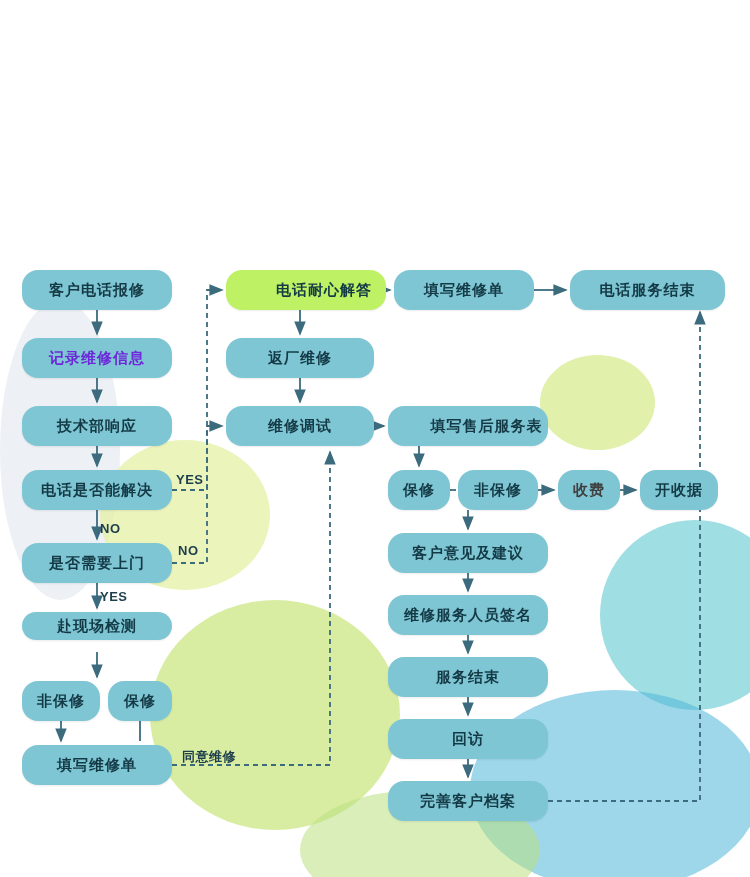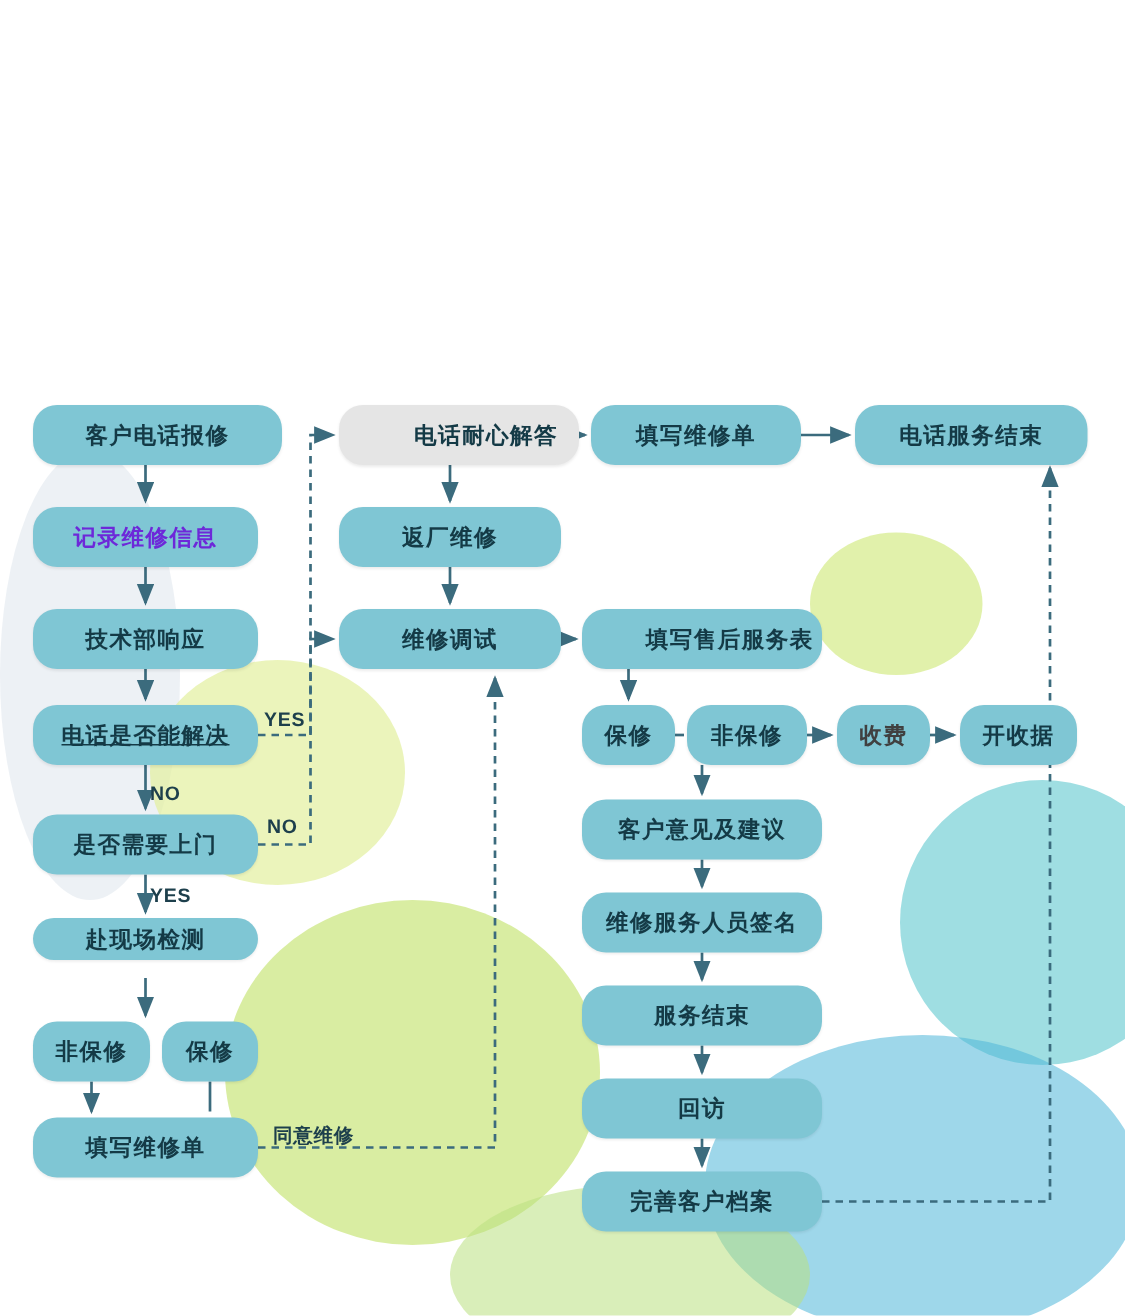--- a/index.html
+++ b/index.html
@@ -175,30 +175,30 @@
       <line x1="468" y1="573" x2="468" y2="591" marker-end="url(#ah)"></line>
       <line x1="468" y1="635" x2="468" y2="653" marker-end="url(#ah)"></line>
       <line x1="468" y1="697" x2="468" y2="715" marker-end="url(#ah)"></line>
       <line x1="468" y1="759" x2="468" y2="777" marker-end="url(#ah)"></line>
 
       <path d="M548 801 L700 801 L700 312" stroke-dasharray="5,4" marker-end="url(#ah)"></path>
     </g>
   </svg>
 
   <div id="node-layer">
-      <div class="node" style="left: 22px; top: 270px; width: 166px; height: 40px; background: rgb(127, 198, 212); color: rgb(20, 58, 70);">客户电话报修</div>
+      <div class="node" style="left: 22px; top: 270px; width: 150px; height: 40px; background: rgb(127, 198, 212); color: rgb(20, 58, 70);">客户电话报修</div>
       <div class="node" style="left: 22px; top: 338px; width: 150px; height: 40px; background: rgb(127, 198, 212); color: #6d28d9;">记录维修信息</div>
       <div class="node" style="left: 22px; top: 406px; width: 150px; height: 40px; background: rgb(127, 198, 212); color: rgb(20, 58, 70);">技术部响应</div>
-      <div class="node" style="left: 22px; top: 470px; width: 150px; height: 40px; background: rgb(127, 198, 212); color: rgb(20, 58, 70); text-decoration: underline;">电话是否能解决</div>
+      <div class="node" style="left: 22px; top: 470px; width: 150px; height: 40px; background: rgb(127, 198, 212); color: rgb(20, 58, 70);">电话是否能解决</div>
       <div class="node" style="left: 22px; top: 543px; width: 150px; height: 40px; background: rgb(127, 198, 212); color: rgb(20, 58, 70);">是否需要上门</div>
       <div class="node" style="left: 22px; top: 612px; width: 150px; height: 28px; background: rgb(127, 198, 212); color: rgb(20, 58, 70);">赴现场检测</div>
       <div class="node" style="left: 22px; top: 681px; width: 78px; height: 40px; background: rgb(127, 198, 212); color: rgb(20, 58, 70);">非保修</div>
       <div class="node" style="left: 108px; top: 681px; width: 64px; height: 40px; background: rgb(127, 198, 212); color: rgb(20, 58, 70);">保修</div>
       <div class="node" style="left: 22px; top: 745px; width: 150px; height: 40px; background: rgb(127, 198, 212); color: rgb(20, 58, 70);">填写维修单</div>
-      <div class="node" style="left: 226px; top: 270px; width: 160px; height: 40px; background: #e5e5e5; color: rgb(20, 58, 70); padding-left: 36px;">电话耐心解答</div>
+      <div class="node" style="left: 226px; top: 270px; width: 160px; height: 40px; background: #bef264; color: rgb(20, 58, 70); padding-left: 36px;">电话耐心解答</div>
       <div class="node" style="left: 226px; top: 338px; width: 148px; height: 40px; background: rgb(127, 198, 212); color: rgb(20, 58, 70);">返厂维修</div>
       <div class="node" style="left: 226px; top: 406px; width: 148px; height: 40px; background: rgb(127, 198, 212); color: rgb(20, 58, 70);">维修调试</div>
       <div class="node" style="left: 394px; top: 270px; width: 140px; height: 40px; background: rgb(127, 198, 212); color: rgb(20, 58, 70);">填写维修单</div>
       <div class="node" style="left: 570px; top: 270px; width: 155px; height: 40px; background: rgb(127, 198, 212); color: rgb(20, 58, 70);">电话服务结束</div>
       <div class="node" style="left: 388px; top: 406px; width: 160px; height: 40px; background: rgb(127, 198, 212); color: rgb(20, 58, 70); padding-left: 37px;">填写售后服务表</div>
       <div class="node" style="left: 388px; top: 470px; width: 62px; height: 40px; background: rgb(127, 198, 212); color: rgb(20, 58, 70);">保修</div>
       <div class="node" style="left: 458px; top: 470px; width: 80px; height: 40px; background: rgb(127, 198, 212); color: rgb(20, 58, 70);">非保修</div>
       <div class="node" style="left: 558px; top: 470px; width: 62px; height: 40px; background: rgb(127, 198, 212); color: #404040;">收费</div>
       <div class="node" style="left: 640px; top: 470px; width: 78px; height: 40px; background: rgb(127, 198, 212); color: rgb(20, 58, 70);">开收据</div>
       <div class="node" style="left: 388px; top: 533px; width: 160px; height: 40px; background: rgb(127, 198, 212); color: rgb(20, 58, 70);">客户意见及建议</div>

